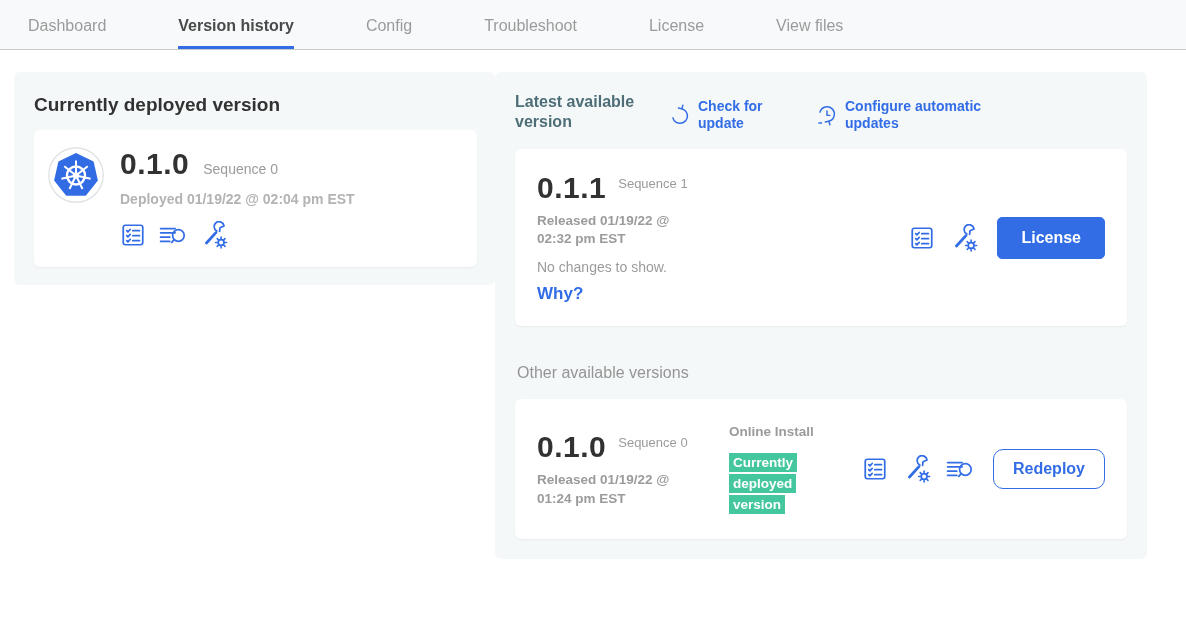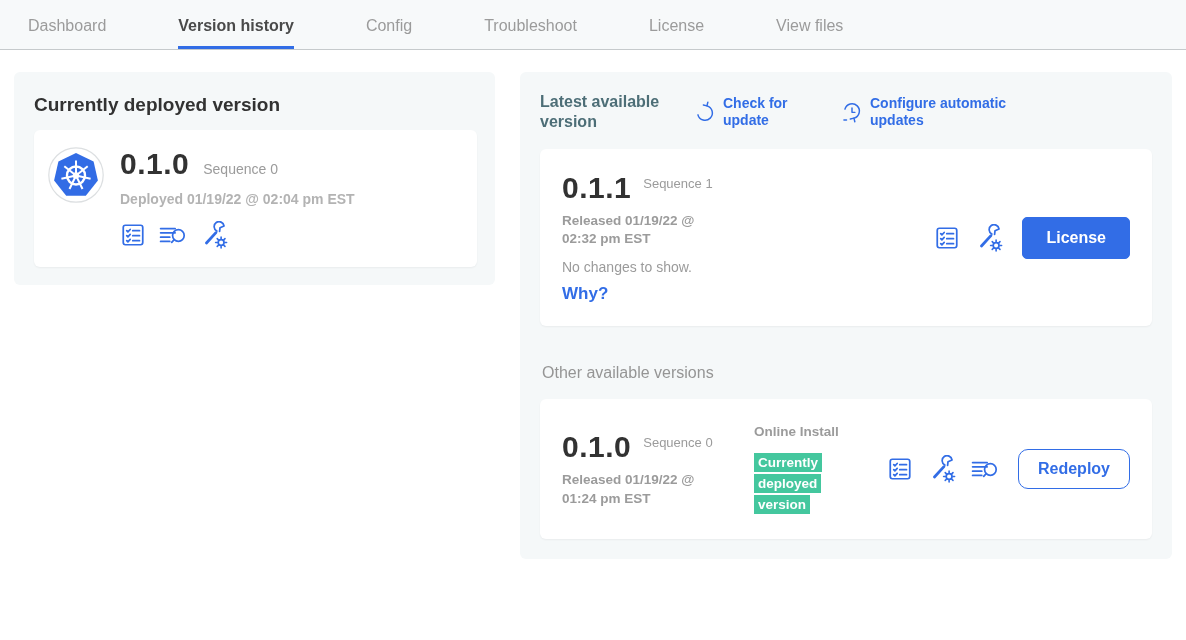--- a/index.html
+++ b/index.html
@@ -35,21 +35,20 @@
     color: #4a4a4a;
     font-weight: 700;
     border-bottom: 3px solid #326de6;
   }
   .tab-row2 .tab { padding-bottom: 0; }
 
   
   .main {
     display: flex;
     align-items: flex-start;
-    gap: 25px;
     padding: 22px 14px 0 14px;
   }
   .panel {
     background: #f5f8f9;
     border-radius: 6px;
   }
   .left-panel {
     width: 481px;
     padding: 22px 18px 18px 20px;
   }
@@ -101,21 +100,21 @@
     display: flex;
     align-items: center;
     gap: 13px;
   }
   .icon-btn { cursor: pointer; display: inline-flex; }
   .icon-btn svg, .link-icon svg { display: block; }
 
   
   .rp-header {
     display: flex;
-    align-items: center;
+    align-items: flex-end;
     margin-bottom: 17px;
   }
   .rp-title {
     width: 132px;
     font-size: 16px;
     font-weight: 700;
     color: #4d6e77;
     line-height: 1.25;
     flex: none;
   }

